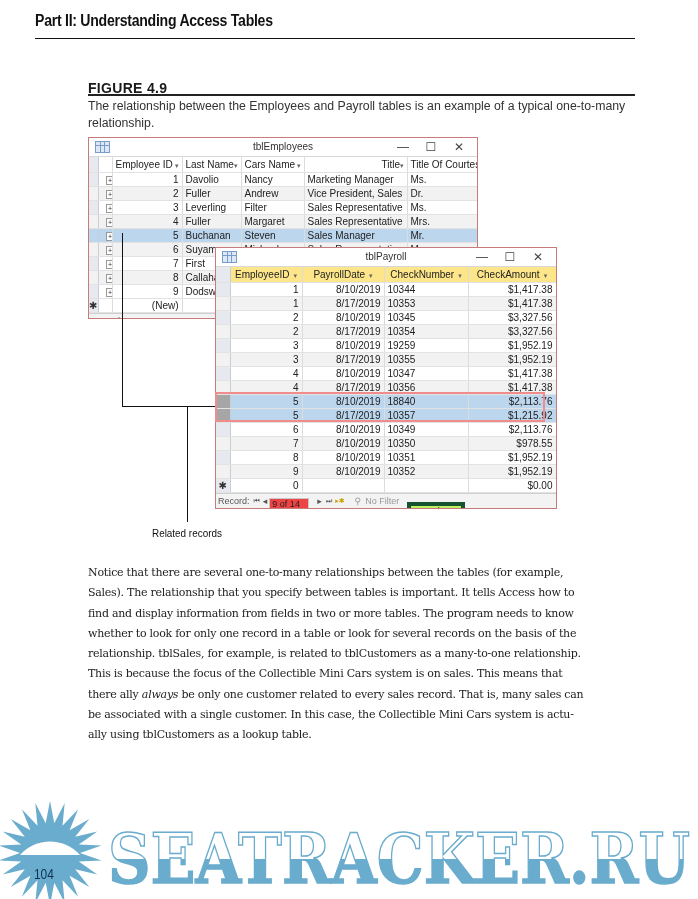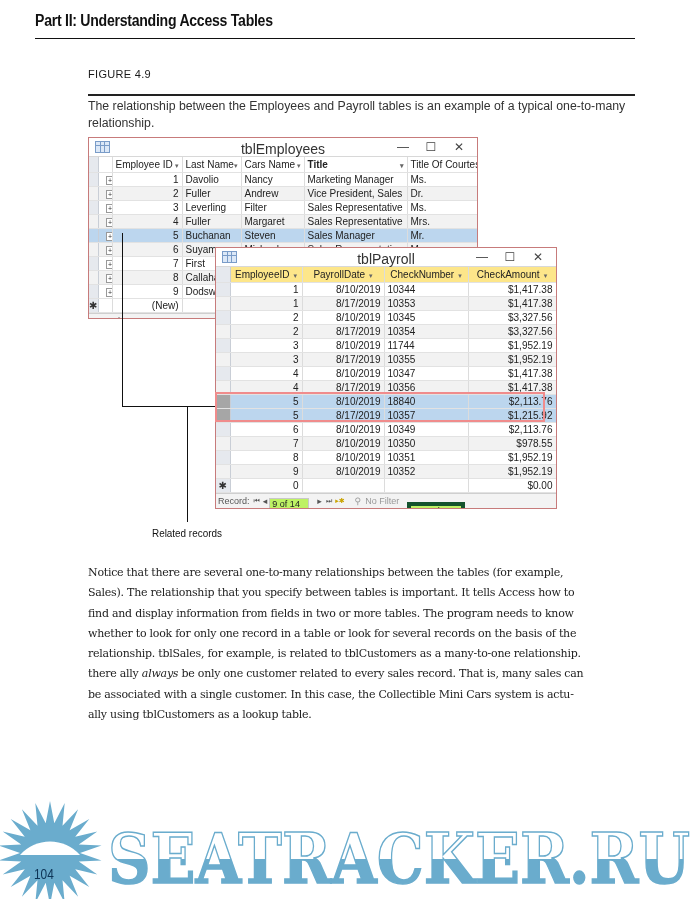--- a/index.html
+++ b/index.html
@@ -1,44 +1,44 @@
 <!DOCTYPE html>
 <html><head>
 <meta charset="utf-8">
 <style>
   html, body { margin:0; padding:0; }
   body { width:698px; height:899px; position:relative; background:#ffffff; overflow:hidden; font-family:"DejaVu Sans", sans-serif; color:#1a1a1a; }
   .abs { position:absolute; }
   .running-head { left:35px; top:12px; font-family:"Liberation Sans", sans-serif; font-size:16px; font-weight:bold; letter-spacing:-0.3px; transform:scaleX(0.88); transform-origin:left top; color:#111; }
   .head-rule { left:35px; top:38px; width:600px; height:1px; background:#111; }
-  .fig-label { left:88px; top:68px; font-family:"Liberation Sans", sans-serif; font-size:11px; font-weight:normal; letter-spacing:0.3px; }
+  .fig-label { left:88px; top:80px; font-family:"Liberation Sans", sans-serif; font-size:14px; font-weight:bold; letter-spacing:0.3px; }
   .fig-rule { left:88px; top:94px; width:547px; height:1.5px; background:#222; }
   .fig-caption { left:88px; top:98px; width:550px; font-family:"Liberation Sans", sans-serif; font-size:12.3px; line-height:17px; color:#333; }
 
   
   .win { background:#fff; border:1px solid #c77b7b; font-family:"Liberation Sans", sans-serif; font-size:10px; color:#222; overflow:hidden; }
   .titlebar { position:relative; height:18px; background:#fff; border-bottom:1px solid #d8d8d8; }
   .titlebar .tbl-icon { position:absolute; left:6px; top:3px; width:13px; height:10px; border:1px solid #7a9cc8; background:
       linear-gradient(#7a9cc8,#7a9cc8) 0 3px/100% 1px no-repeat,
       linear-gradient(#7a9cc8,#7a9cc8) 4px 0/1px 100% no-repeat,
       linear-gradient(#7a9cc8,#7a9cc8) 8px 0/1px 100% no-repeat, #dce8f7; }
-  .titlebar .title { position:absolute; left:0; right:0; top:3px; text-align:center; font-size:14px; color:#333; }
+  .titlebar .title { position:absolute; left:0; right:0; top:3px; text-align:center; font-size:10px; color:#333; }
   .titlebar .ctrl { position:absolute; top:1px; width:28px; text-align:center; font-size:12px; color:#444; line-height:16px; }
   .grid { border-collapse:collapse; table-layout:fixed; }
   .grid td, .grid th { height:13px; padding:0 3px; white-space:nowrap; overflow:hidden; border-right:1px solid #dcdcdc; border-bottom:1px solid #e2e2e2; font-weight:normal; font-size:10px; line-height:13px; }
   .grid th { background:#fff; color:#222; text-align:left; height:15px; }
   .grid th .dd { color:#666; font-size:7px; float:right; margin-top:1px; }
   .grid td.sel, .grid th.sel { background:#e6e9ee; border-right:1px solid #c9ced6; padding:0; }
   .grid tr.alt td { background:#f2f2f2; }
   .grid tr.hl td { background:#bcd6ee; }
   .grid td.r { text-align:right; }
   .grid .expand { display:inline-block; width:7px; height:7px; border:1px solid #999; font-size:7px; line-height:7px; text-align:center; color:#333; margin-left:4px; background:#fff; }
   .navbar { position:relative; height:14px; background:#f3f3f3; border-top:1px solid #cfcfcf; font-size:9px; color:#555; line-height:14px; white-space:nowrap; }
   .navbar span { display:inline-block; vertical-align:top; }
-  .navbar .recbox { background:#bef264; border:1px solid #c8c8c8; height:11px; line-height:11px; margin-top:4px; padding:0 2px; color:#222; }
+  .navbar .recbox { background:#ef4444; border:1px solid #c8c8c8; height:11px; line-height:11px; margin-top:4px; padding:0 2px; color:#222; }
   .navbar .nf { color:#999; }
   .navbar .search { background:#bef264; border:4px solid #14532d; height:11px; line-height:11px; margin-top:8px; padding:0 3px; color:#222; width:44px; }
   .star { color:#333; font-size:10px; }
 
   .payroll th { background:#fde68a; }
   .payroll th.sel { background:#e6e9ee; }
 
   .hl-box { border:2px solid #f08c8c; pointer-events:none; }
   .line { background:#111; }
 
@@ -78,21 +78,21 @@
         <col style="width:103px">
         <col style="width:102px">
     </colgroup>
     <thead>
       <tr id="emp-head">
           <th class="sel"></th>
           <th></th>
           <th><span>Employee ID</span><span class="dd">▾</span></th>
           <th><span>Last Name</span><span class="dd">▾</span></th>
           <th><span>Cars Name</span><span class="dd">▾</span></th>
-          <th style="text-align: left; font-weight: bold;"><span>Title</span><span class="dd">▾</span></th>
+          <th style="text-align: right;"><span>Title</span><span class="dd">▾</span></th>
           <th><span>Title Of Courtes</span></th>
         </tr>
     </thead>
     <tbody id="emp-body">
         <tr>
           <td class="sel"></td>
           <td><span class="expand">+</span></td>
           <td class="r">1</td>
           <td>Davolio</td>
           <td>Nancy</td>
@@ -241,21 +241,21 @@
           <td class="sel"></td>
           <td class="r">2</td>
           <td class="r">8/17/2019</td>
           <td>10354</td>
           <td class="r">$3,327.56</td>
         </tr>
         <tr>
           <td class="sel"></td>
           <td class="r">3</td>
           <td class="r">8/10/2019</td>
-          <td>11744</td>
+          <td>19259</td>
           <td class="r">$1,952.19</td>
         </tr>
         <tr class="alt">
           <td class="sel"></td>
           <td class="r">3</td>
           <td class="r">8/17/2019</td>
           <td>10355</td>
           <td class="r">$1,952.19</td>
         </tr>
         <tr>
@@ -326,20 +326,21 @@
   <div class="abs navbar" id="pay-nav" style="left:0; right:0; bottom:0;"><span style="margin-left: 2px; margin-right: 4px;">Record:</span><span style="font-size: 7px; margin-right: 3px;">⏮</span><span style="margin-right: 2px;">◂</span><span class="recbox" style="width: 34px;">9 of 14</span><span style="margin-left: 8px;">▸</span><span style="font-size: 7px; margin-left: 4px;">⏭</span><span style="font-size: 7px; margin-left: 3px; color: rgb(201, 163, 0);">▸✱</span><span class="nf" style="margin-left: 10px;">⚲</span><span class="nf" style="margin-left: 4px;">No Filter</span><span class="search" style="margin-left: 8px;">Search</span></div>
 </div>
 <div class="abs hl-box" style="left:215px; top:392px; width:326px; height:26px;"></div>
 
 <div class="abs body-text" id="body-text">
     <p><span>Notice that there are several one-to-many relationships between the tables (for example,</span></p>
     <p><span>Sales). The relationship that you specify between tables is important. It tells Access how to</span></p>
     <p><span>find and display information from fields in two or more tables. The program needs to know</span></p>
     <p><span>whether to look for only one record in a table or look for several records on the basis of the</span></p>
     <p><span>relationship. tblSales, for example, is related to tblCustomers as a many-to-one relationship.</span></p>
+    <p><span>This is because the focus of the Collectible Mini Cars system is on sales. This means that</span></p>
     <p><span>there ally </span><em>always</em><span> be only one customer related to every sales record. That is, many sales can</span></p>
     <p><span>be associated with a single customer. In this case, the Collectible Mini Cars system is actu-</span></p>
     <p><span>ally using tblCustomers as a lookup table.</span></p>
   </div>
 
 <svg class="abs watermark" viewBox="0 0 698 106">
   <defs>
     <linearGradient id="wmfill" x1="0" y1="0" x2="0" y2="1">
       <stop offset="0.5" stop-color="#ffffff"></stop>
       <stop offset="0.5" stop-color="#6aaccd"></stop>

